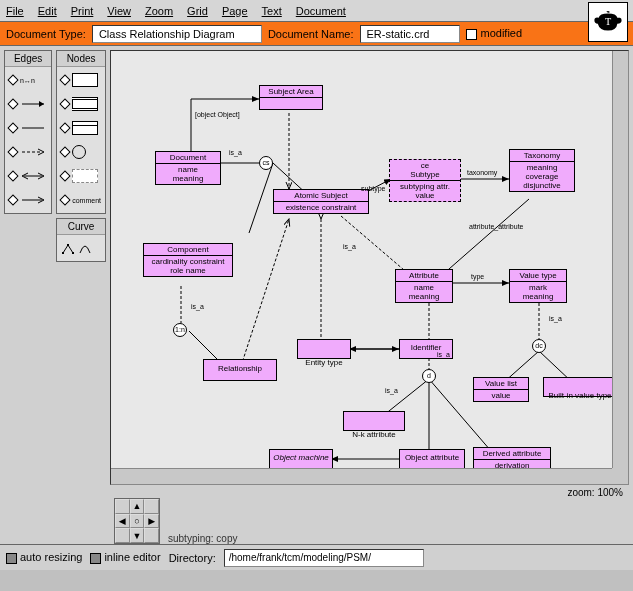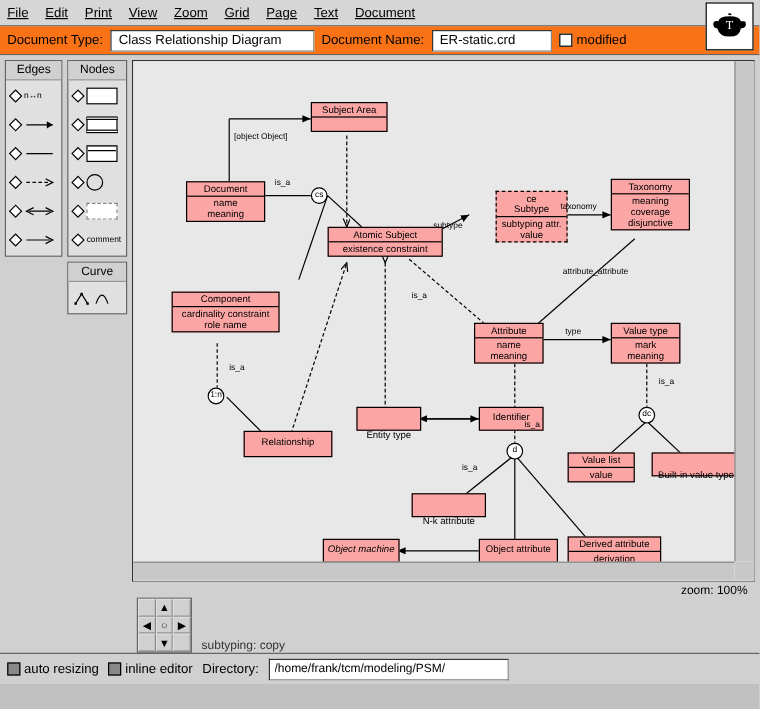--- a/index.html
+++ b/index.html
@@ -39,21 +39,21 @@
   .zoomlabel { text-align: right; font-size: 10px; padding: 2px 6px 0 0; }
   .diagram { position: absolute; left: 0; top: 0; right: 16px; bottom: 16px; background: #e8e8e8; }
   .commit { font-size: 10px; padding: 2px 0 0 4px; color: #333; text-align: left; }
   .statusbar { display: flex; align-items: center; background: #d0d0d0; border-top: 1px solid #666; height: 26px; padding: 0 6px; gap: 8px; }
   .statusbar .sq { width: 11px; height: 11px; border: 1px solid #000; background: #888; margin-right: 3px; display: inline-block; vertical-align: middle;}
   .dirfield { background: #fff; border: 1px inset #888; padding: 2px 4px; height: 18px; font-size: 10px; width: 200px; }
   .navbuttons { width: 46px; height: 46px; display: grid; grid-template-columns: 1fr 1fr 1fr; grid-template-rows: 1fr 1fr 1fr; border: 1px solid #666; background: #d0d0d0; margin: 0 4px; }
   .navbuttons div { border: 1px outset #ddd; display: flex; align-items: center; justify-content: center; font-size: 9px; }
   .bottomrow { display: flex; align-items: flex-end; }
   
-  .dbox { position: absolute; background: #fca5a5; border: 1px solid #000; font-size: 8px; text-align: center; }
+  .dbox { position: absolute; background: #f0abfc; border: 1px solid #000; font-size: 8px; text-align: center; }
   .dbox .sec { border-top: 1px solid #000; padding: 1px 2px; }
   .dbox .hd { padding: 1px 2px; }
   .dboxd { border-style: dashed; }
   .dlabel { position: absolute; font-size: 7px; color: #000; }
   .dcircle { position: absolute; width: 14px; height: 14px; border: 1px solid #000; border-radius: 50%; background: #fff; font-size: 7px; text-align: center; line-height: 12px; }
   svg.lines { position: absolute; left:0; top:0; width:100%; height:100%; pointer-events:none; }
   .txt7 { font-size: 7px; }
 </style>
 </head>
 <body>
@@ -251,21 +251,21 @@
             <div class="sec"><span>name</span><br><span>meaning</span></div>
           </div>
         <div class="dcircle" style="left:148px; top:105px;">cs</div>
         <div class="dlabel" style="left:118px; top:98px;">is_a</div>
 
         <div class="dbox" style="left:162px; top:138px; width:96px;">
             <div class="hd">Atomic Subject</div>
             <div class="sec">existence constraint</div>
           </div>
 
-        <div class="dbox dboxd" style="left:278px; top:108px; width:60px;margin-left:24px;">
+        <div class="dbox dboxd" style="left:278px; top:108px; width:72px;">
             <div class="hd"><span>ce</span><br><span>Subtype</span></div>
             <div class="sec">subtyping attr. value</div>
           </div>
         <div class="dlabel" style="left:250px; top:134px;">subtype</div>
         <div class="dlabel" style="left:356px; top:118px;">taxonomy</div>
 
         <div class="dbox" style="left:398px; top:98px; width:66px;">
             <div class="hd">Taxonomy</div>
             <div class="sec"><span>meaning</span><br><span>coverage</span><br><span>disjunctive</span></div>
           </div>

